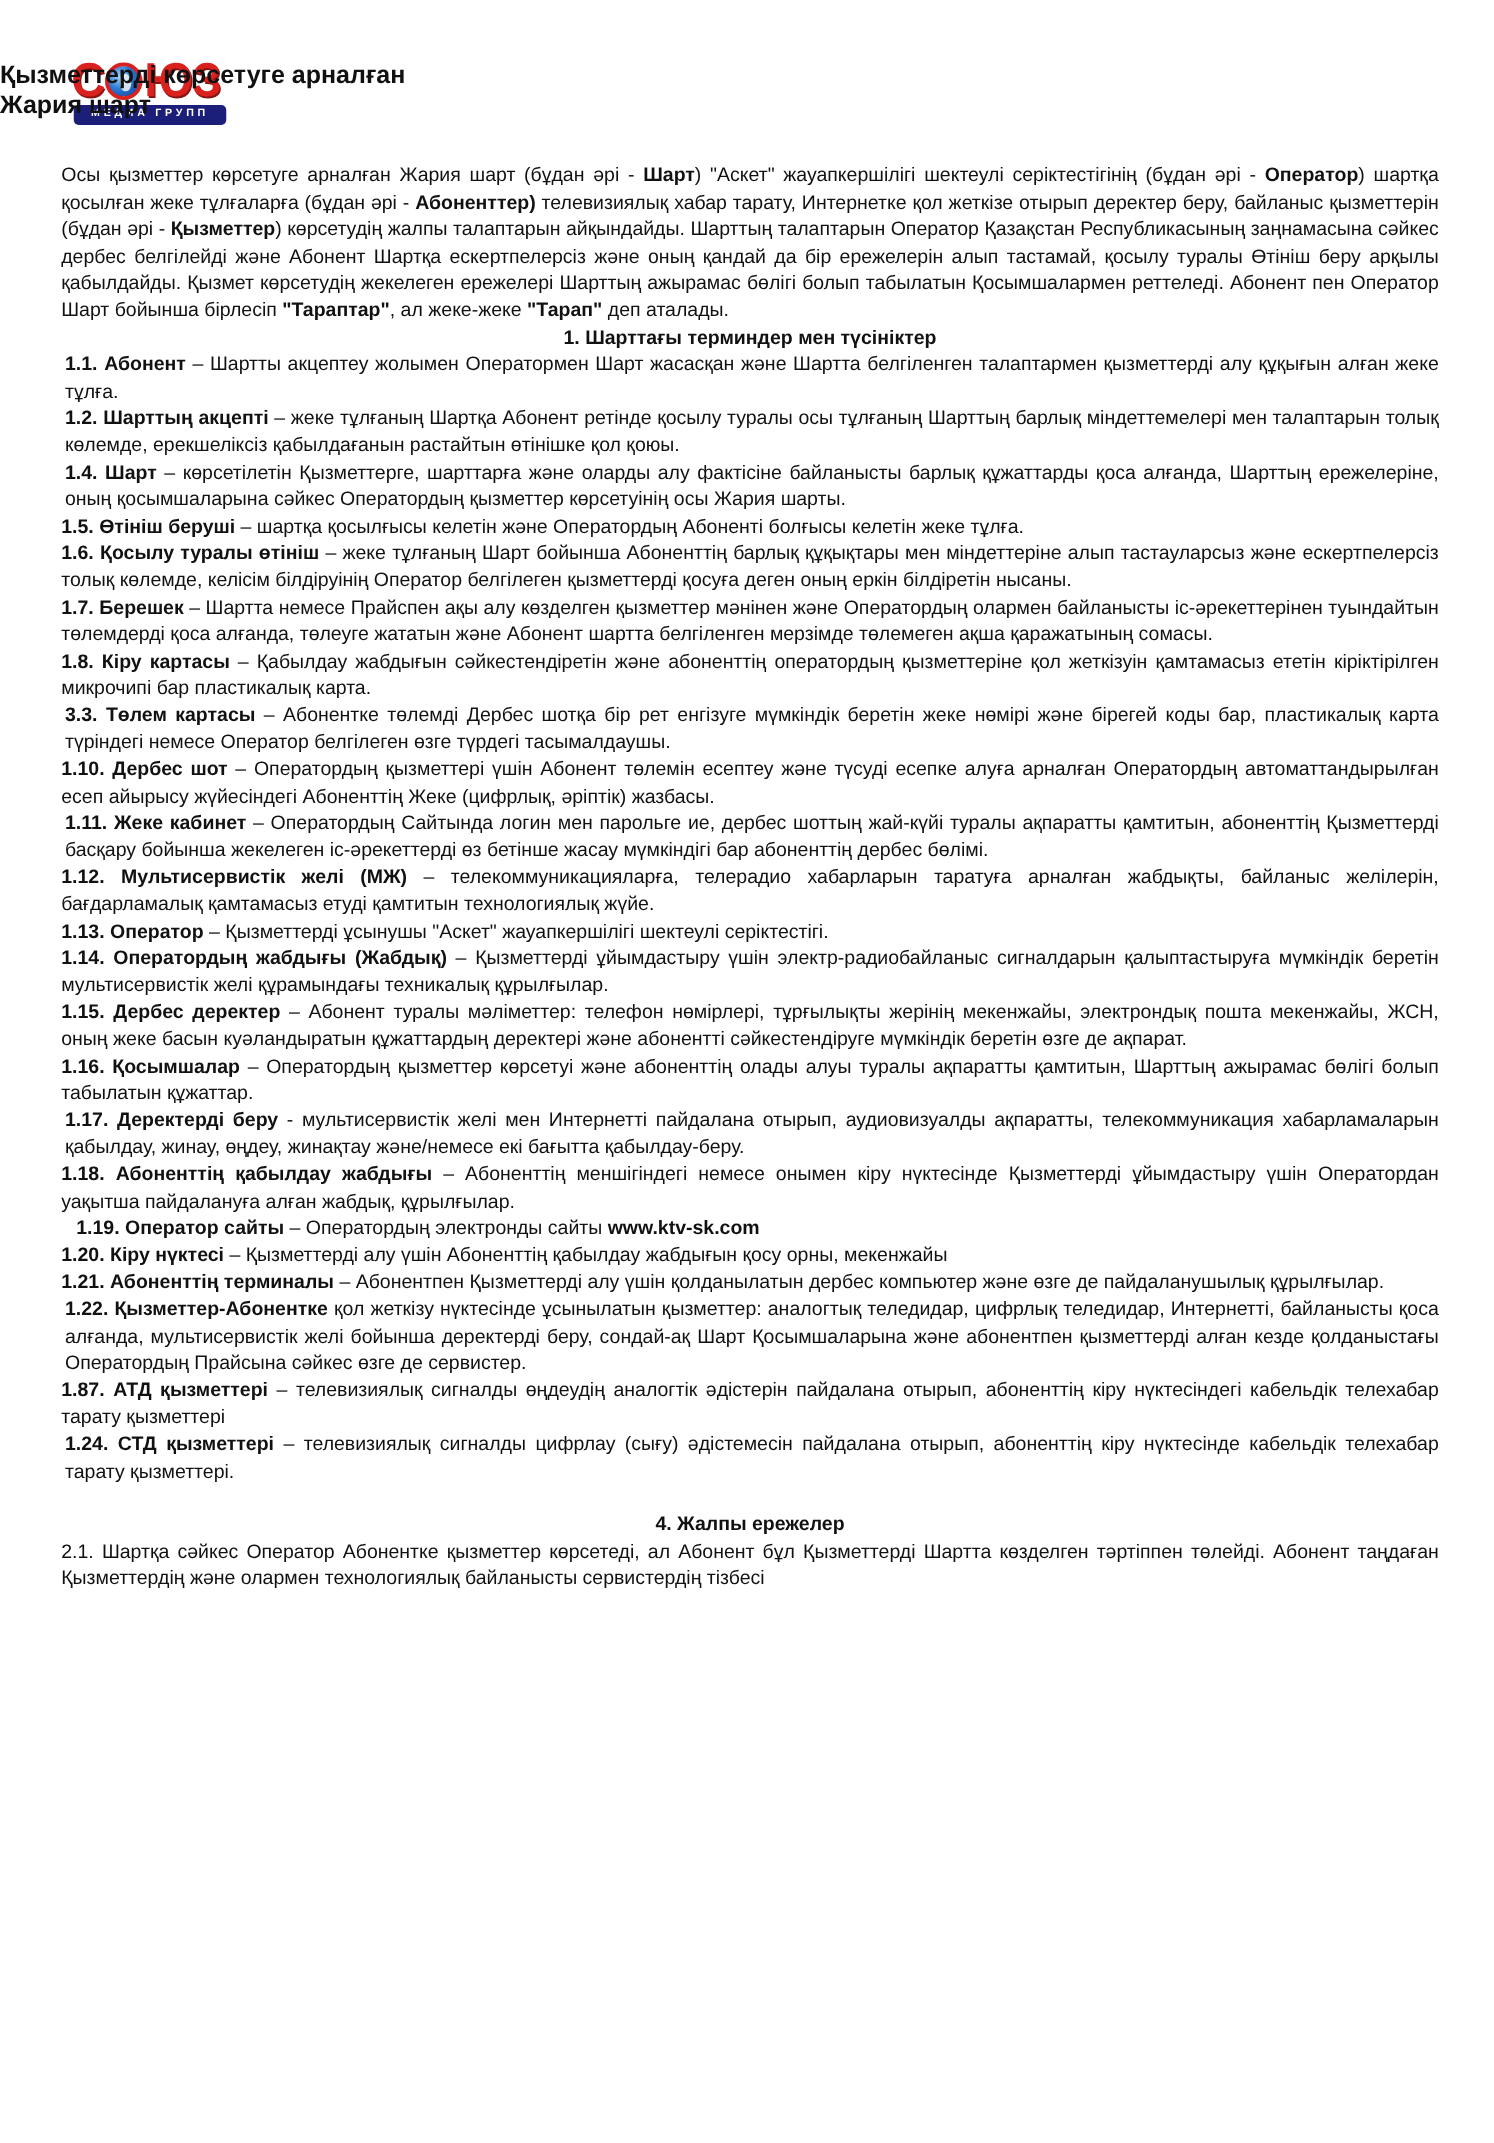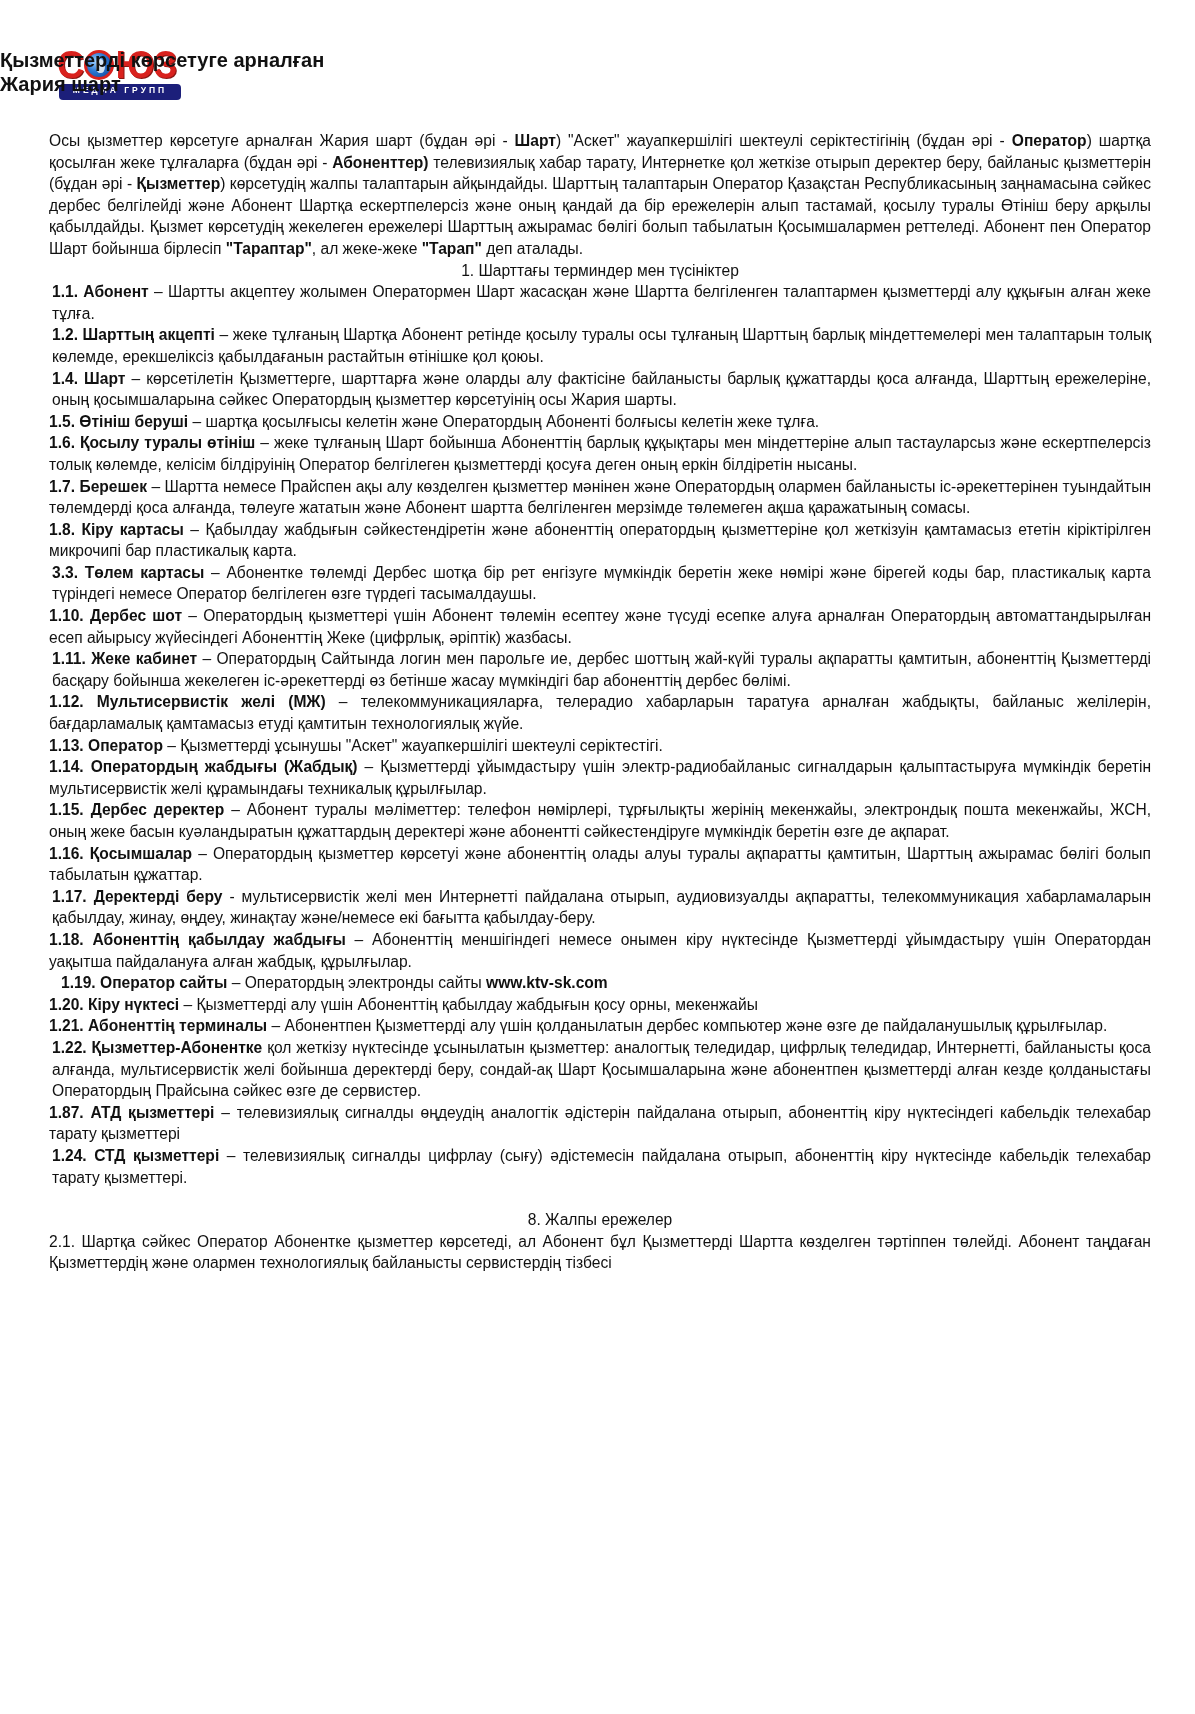--- a/index.html
+++ b/index.html
@@ -6,21 +6,21 @@
   body { width: 1195px; height: 1714px; position: relative; overflow: hidden; color: #111; }
   .logo { position: absolute; left: 57px; top: 48px; width: 120px; height: 52px; }
   .logo-word { position: absolute; left: 0; top: 0; height: 34px; display: flex; align-items: center; }
   .logo-word span { font-family: "Liberation Sans", sans-serif; font-weight: 900; font-size: 38px; color: #d9221e; letter-spacing: -1px; line-height: 34px; text-shadow: 1px 1px 0 #8a1512; }
   .globe { display: inline-block; width: 30px; height: 30px; border-radius: 50%; border: 3px solid #d9221e; box-sizing: border-box; background: radial-gradient(circle at 35% 35%, #9fd0ff 0%, #2b78d3 45%, #0d3c8c 100%); position: relative; margin: 0 1px; }
   .globe::after { content: ""; position: absolute; left: 9px; top: 6px; width: 9px; height: 14px; background: #f0f4f8; border-radius: 40% 60% 50% 50%; opacity: .85; }
   .logo-band { position: absolute; left: 2px; top: 36px; width: 122px; height: 16px; background: #1c1f7a; border-radius: 4px; color: #fff; font-family: "Liberation Sans", sans-serif; font-weight: 700; font-size: 8.5px; letter-spacing: 3px; text-align: center; line-height: 12px; }
   .title { position: absolute; left: 0; width: 1179px; top: 48px; font-family: "Liberation Sans", sans-serif; font-weight: 700; font-size: 20px; line-height: 24px; }
   .content { position: absolute; left: 49px; top: 130px; width: 1102px; font-family: "Liberation Sans", sans-serif; font-size: 15.6px; line-height: 21.6px; text-align: justify; }
   .intro p { margin: 0; }
-  .section-head { text-align: center; font-weight: 400; margin: 0; font-family: "Liberation Sans", sans-serif; }
+  .section-head { text-align: center; font-weight: 700; margin: 0; font-family: "Liberation Sans", sans-serif; }
   .narrow { font-family: "Liberation Sans", sans-serif; font-stretch: condensed; }
   .def { margin: 0; text-align: justify; }
   .def .num, .def .term { font-weight: 700; }
   .indent1 { padding-left: 3px; }
   .indent2 { padding-left: 12px; }
   .spacer { height: 21px; }
   .site { font-weight: 700; }
 </style>
 </head>
 <body>
@@ -67,15 +67,15 @@
       <p class="def indent2"><span class="num">1.19.   </span><span class="term">Оператор сайты</span><span> – Оператордың электронды сайты </span><span class="site">www.ktv-sk.com</span></p>
       <p class="def "><span class="num">1.20.  </span><span class="term">Кіру нүктесі</span><span> – Қызметтерді алу үшін Абоненттің қабылдау жабдығын қосу орны, мекенжайы</span></p>
       <p class="def "><span class="num">1.21. </span><span class="term">Абоненттің терминалы</span><span> – Абонентпен Қызметтерді алу үшін қолданылатын дербес компьютер және өзге де пайдаланушылық құрылғылар.</span></p>
       <p class="def indent1"><span class="num">1.22. </span><span class="term"> Қызметтер-Абонентке</span><span> қол жеткізу нүктесінде ұсынылатын қызметтер: аналогтық теледидар, цифрлық теледидар, Интернетті, байланысты қоса алғанда, мультисервистік желі бойынша деректерді беру, сондай-ақ Шарт Қосымшаларына және абонентпен қызметтерді алған кезде қолданыстағы Оператордың Прайсына сәйкес өзге де сервистер.</span></p>
       <p class="def "><span class="num">1.87.  </span><span class="term"> АТД қызметтері</span><span> – телевизиялық сигналды өңдеудің аналогтік әдістерін пайдалана отырып, абоненттің кіру нүктесіндегі кабельдік телехабар тарату қызметтері</span></p>
       <p class="def indent1"><span class="num">1.24.  </span><span class="term">СТД қызметтері</span><span> – телевизиялық сигналды цифрлау (сығу) әдістемесін пайдалана отырып, абоненттің кіру нүктесінде кабельдік телехабар тарату қызметтері.</span></p>
     </div>
 
   <div class="spacer"></div>
 
-  <p class="section-head narrow">8. Жалпы ережелер</p>
+  <p class="section-head narrow">4. Жалпы ережелер</p>
   <p class="def narrow">2.1. Шартқа сәйкес Оператор Абонентке қызметтер көрсетеді, ал Абонент бұл Қызметтерді Шартта көзделген тәртіппен төлейді. Абонент таңдаған Қызметтердің және олармен технологиялық байланысты сервистердің тізбесі</p>
 </div>
 
 </body></html>

